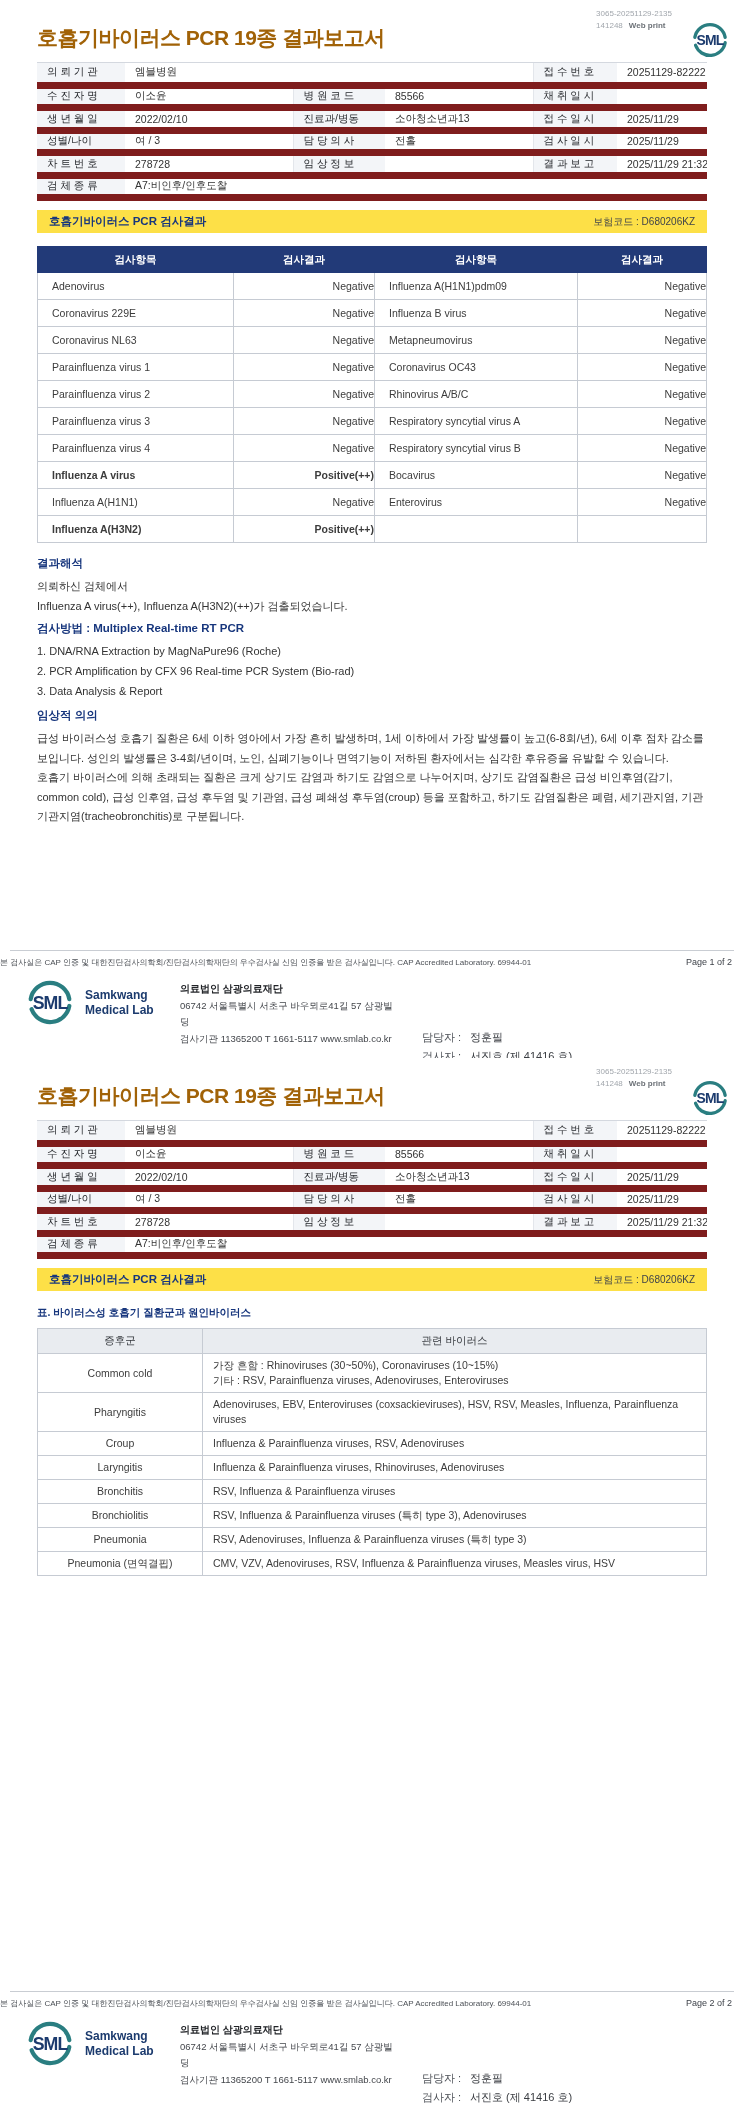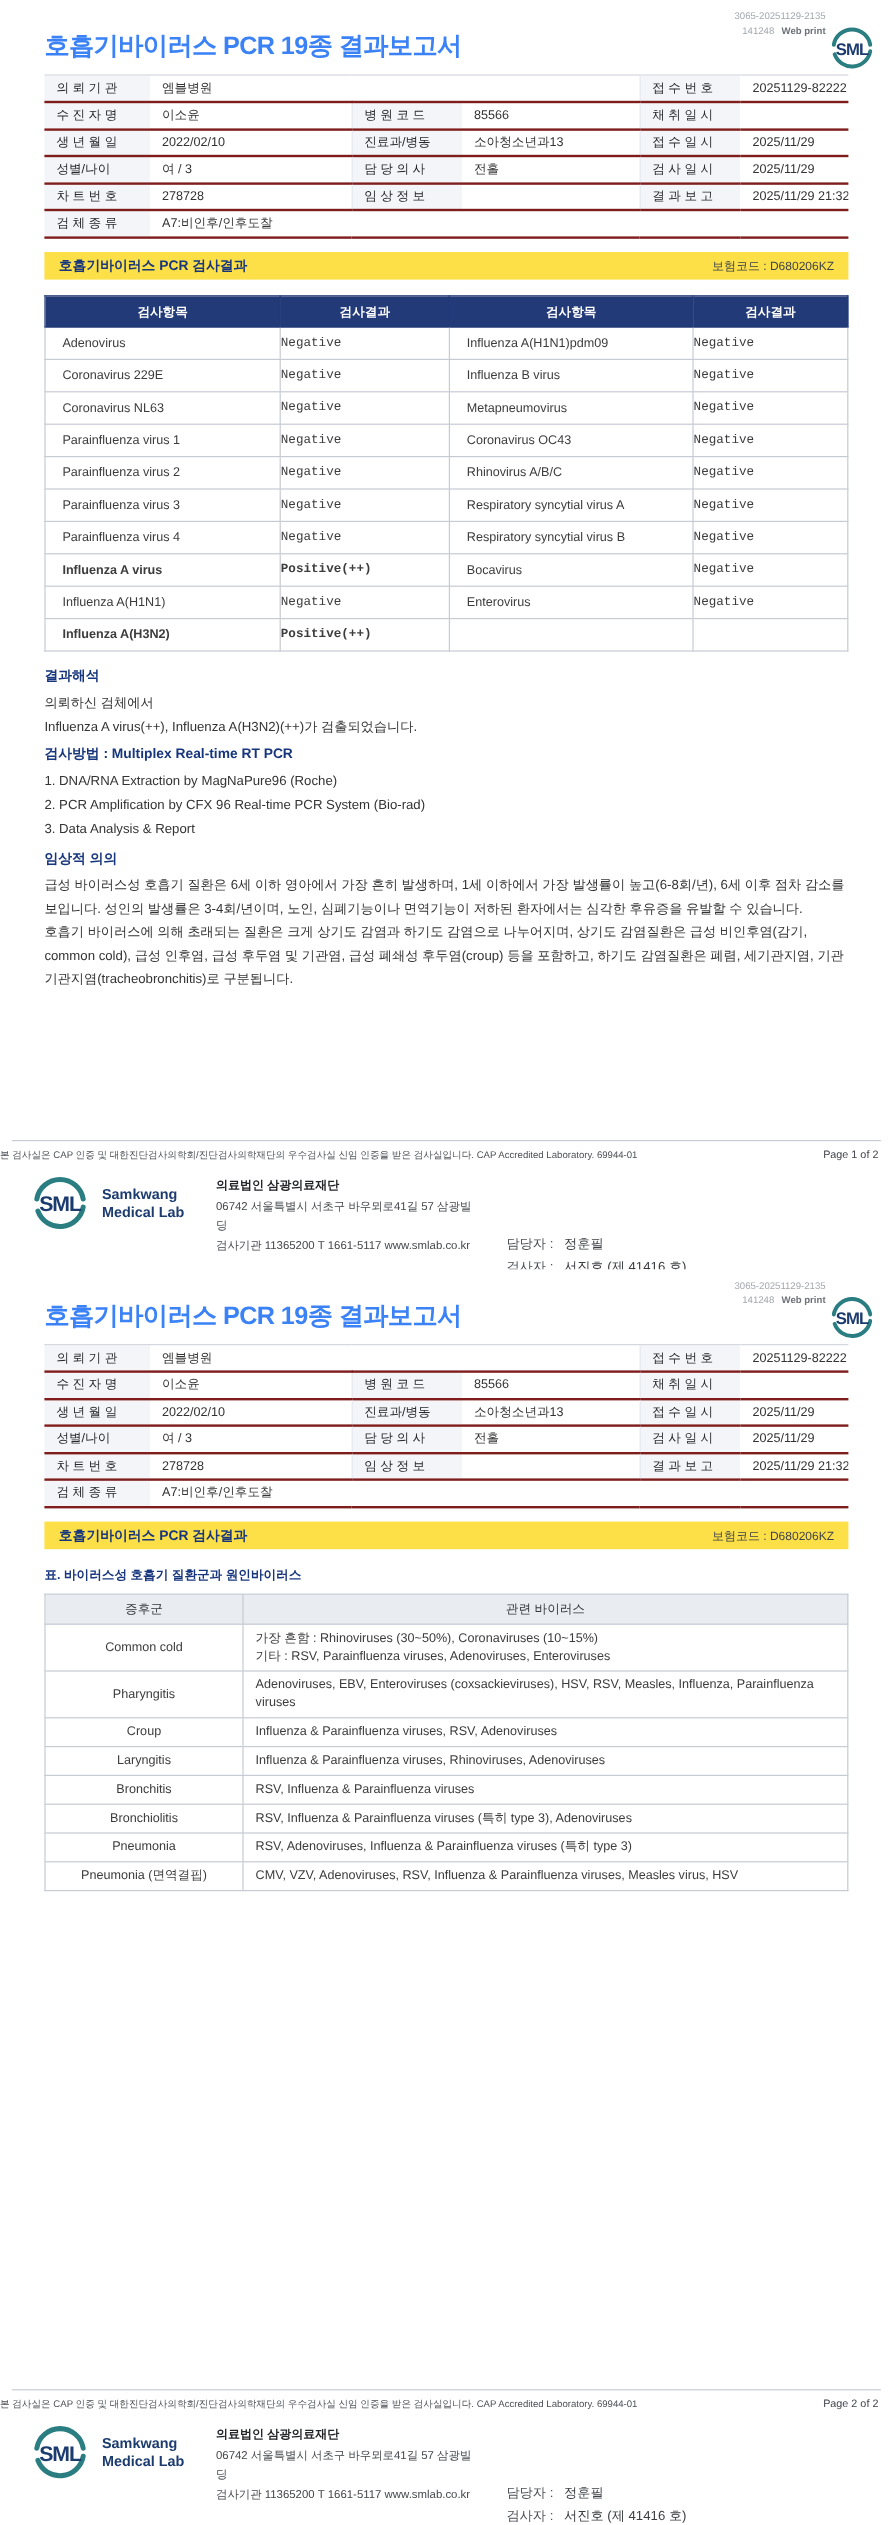--- a/index.html
+++ b/index.html
@@ -7,46 +7,46 @@
   body {
     width:744px;
     font-family:"Liberation Sans","DejaVu Sans",sans-serif;
     color:#333;
   }
   .page { position:relative; width:744px; background:#fff; overflow:hidden; }
   .page-1 { height:1058px; }
   .page-2 { height:1046px; }
 
   
-  .print-code { position:absolute; top:8px; right:56px; text-align:right; font-size:8px; line-height:1.45; color:#a2a7ad; }
+  .print-code { position:absolute; top:8px; right:72px; text-align:left; font-size:8px; line-height:1.45; color:#a2a7ad; }
   .print-code .wp { color:#6d7278; font-weight:bold; margin-left:6px; }
   .logo-sm { position:absolute; top:22px; right:12px; }
 
-  .report-title { position:absolute; left:37px; top:24px; font-size:21px; font-weight:bold; color:#3b82f6; letter-spacing:-0.5px; }
+  .report-title { position:absolute; left:37px; top:24px; font-size:21px; font-weight:bold; color:#a16207; letter-spacing:-0.5px; }
 
   
   .ptable { position:absolute; left:37px; top:62px; width:670px; border-collapse:collapse; table-layout:fixed; font-size:10.5px; }
-  .ptable td { height:22.5px; padding:0 10px; border-bottom:2px solid #7f1d1d; color:#333; white-space:nowrap; overflow:hidden; }
+  .ptable td { height:22.5px; padding:0 10px; border-bottom:7px solid #7f1d1d; color:#333; white-space:nowrap; overflow:hidden; }
   .ptable tr:first-child td { border-top:1px solid #d4d8df; }
   .ptable td.lab { background:#f3f5f8; color:#26282c; }
   .ptable td.vsep { border-left:1px solid #e3e6eb; }
 
   
   .secband { position:absolute; left:37px; top:210px; width:670px; height:23px; background:#fde047;
              display:flex; align-items:center; justify-content:space-between; padding:0 12px; }
   .secband .t { font-size:11.5px; font-weight:bold; color:#17367d; }
   .secband .ins { font-size:10px; color:#3f434a; }
 
   
   .rtable { position:absolute; left:37px; top:246px; width:670px; border-collapse:collapse; table-layout:fixed; font-size:10.5px; }
   .rtable th { background:#223a78; color:#ffffff; font-weight:bold; height:26px; border:1px solid #223a78; }
   .rtable th + th { border-left:1px solid rgba(255,255,255,0.45); }
   .rtable td { height:27px; border:1px solid #c6cbd3; color:#3c3c3c; background:#fff; }
   .rtable td.item { text-align:left; padding-left:14px; }
-  .rtable td.res { text-align:left;font-family:Liberation Mono, monospace; }
+  .rtable td.res { text-align:right; }
   .red { color:#c4322e; font-weight:bold; }
 
   
   .h-blue { font-size:11.5px; font-weight:bold; color:#17367d; }
   .tblock { position:absolute; left:37px; width:670px; }
   .tblock .tline { font-size:11px; color:#333; line-height:20px; }
   .tblock .first { margin-top:5px; }
   .para { font-size:11px; color:#333; line-height:19.5px; }
   .para-wrap { margin-top:6px; }
 

